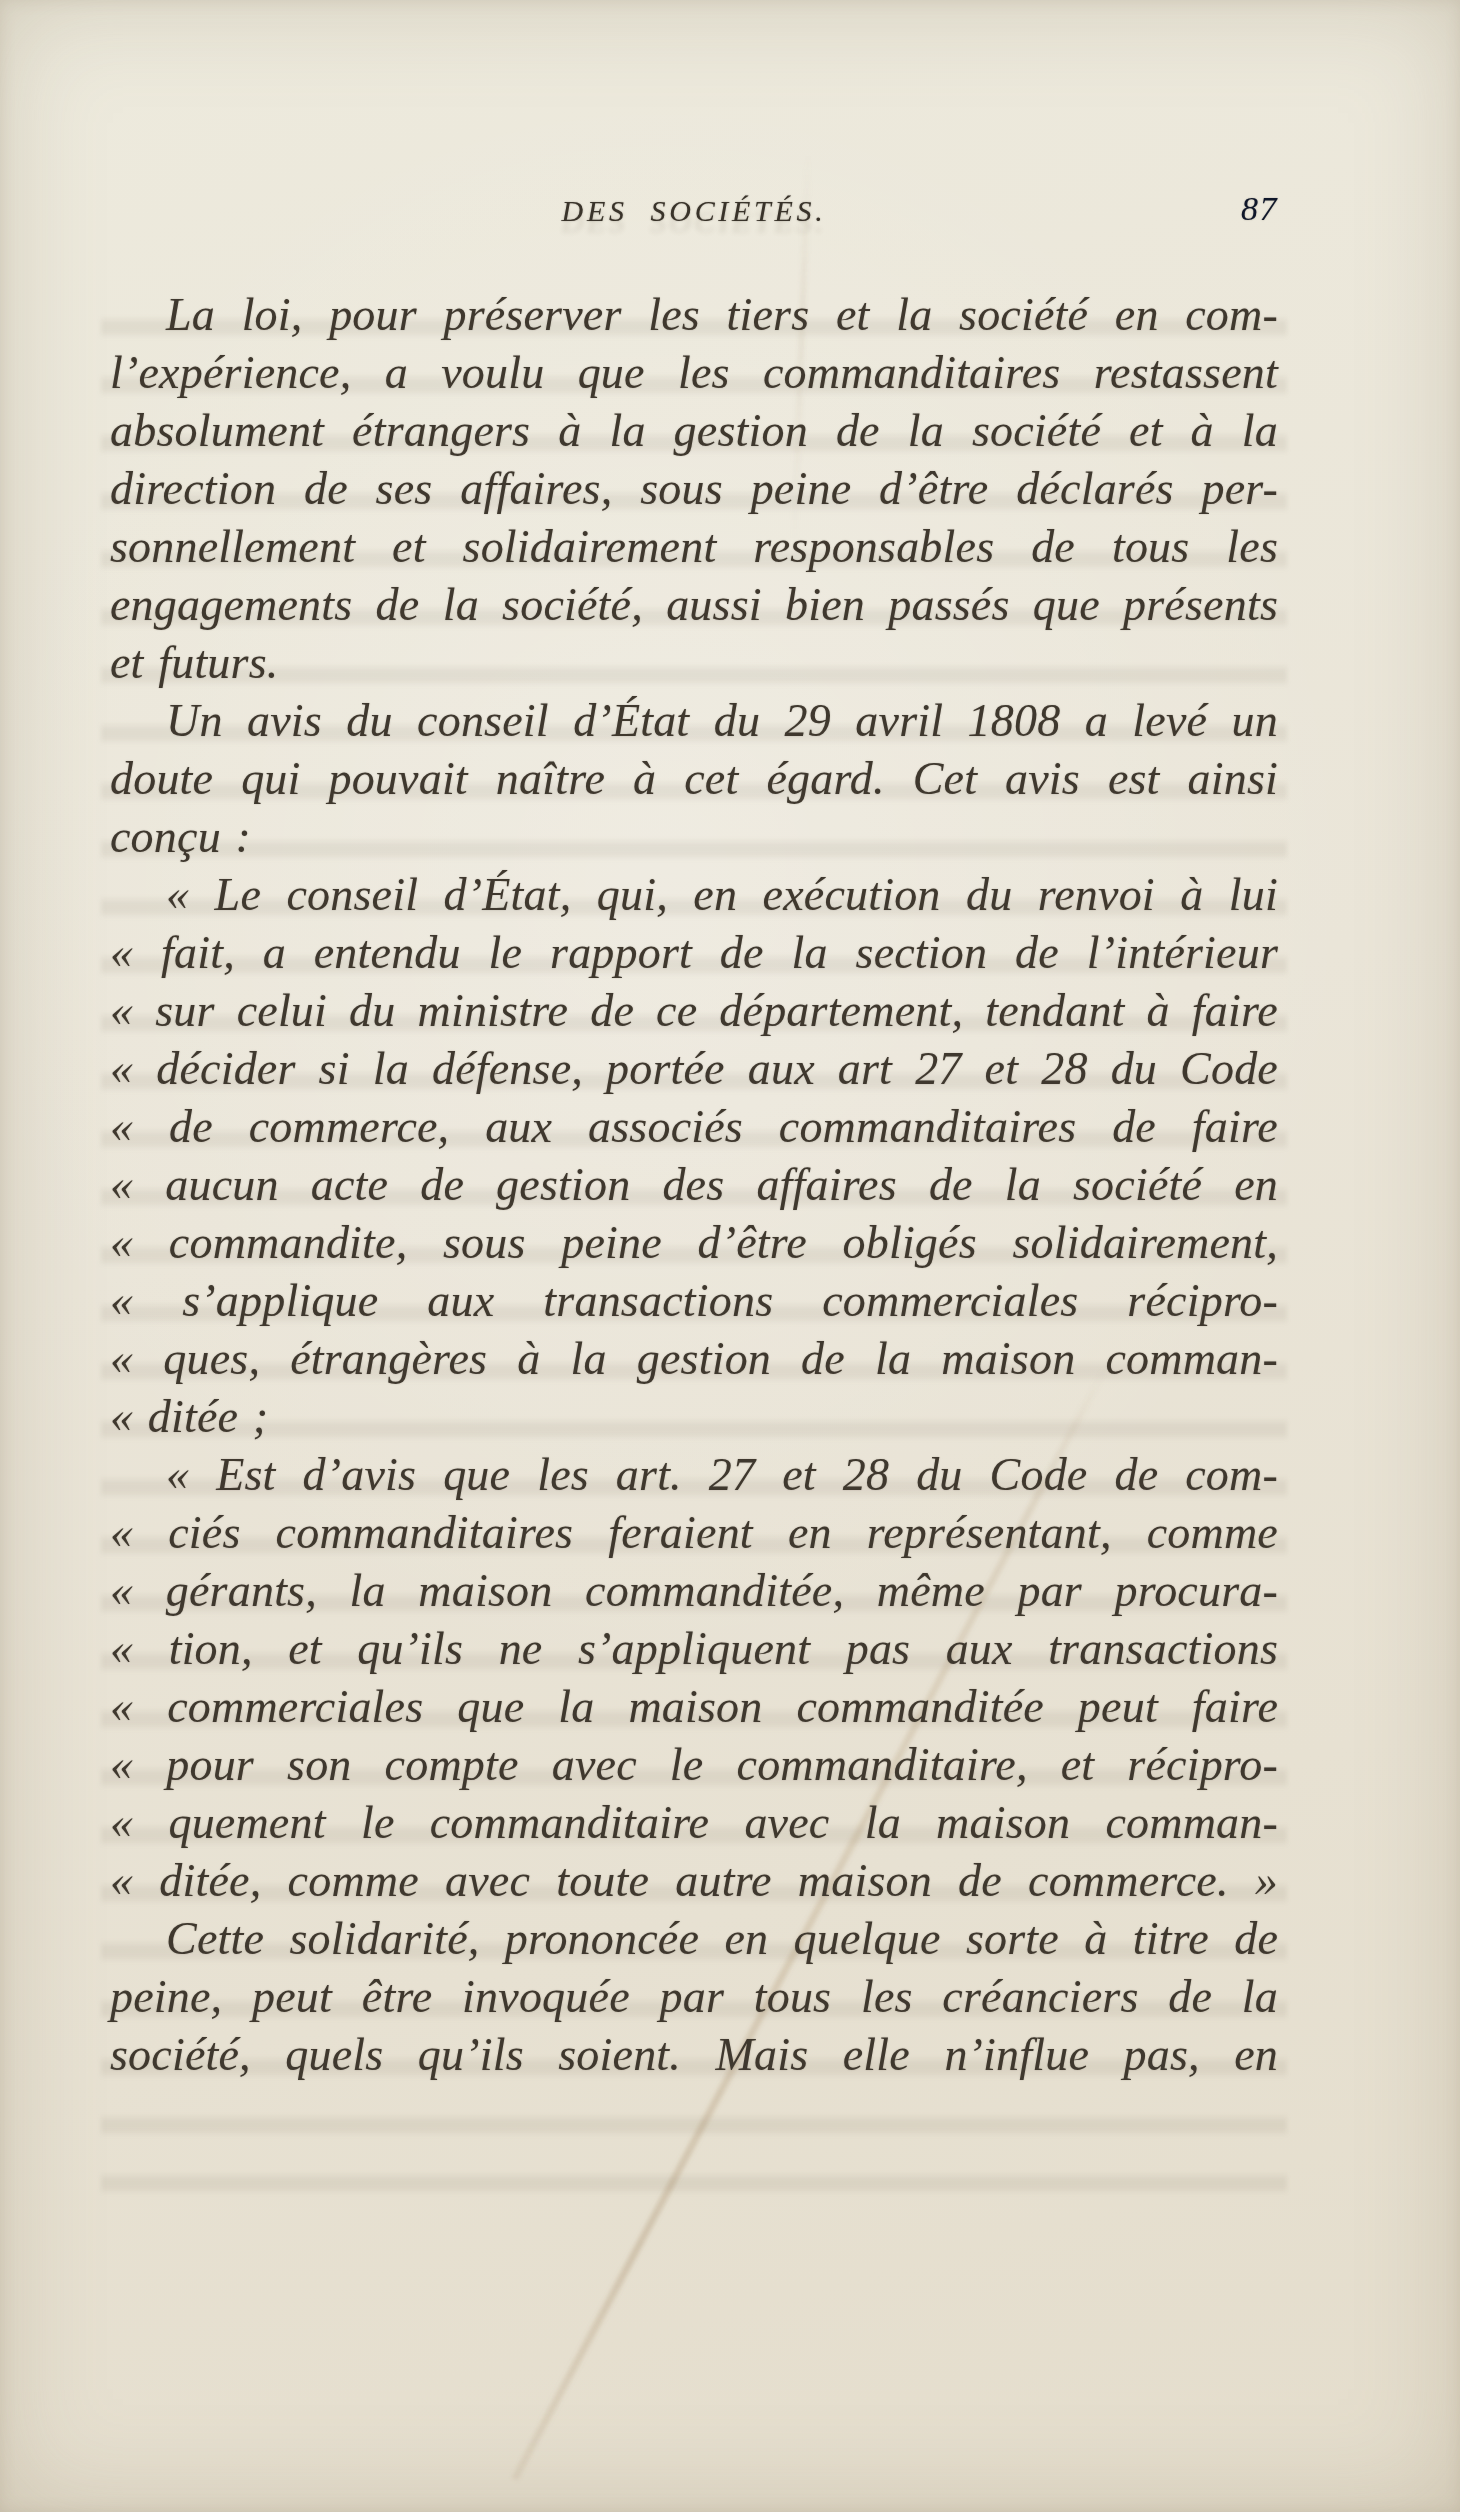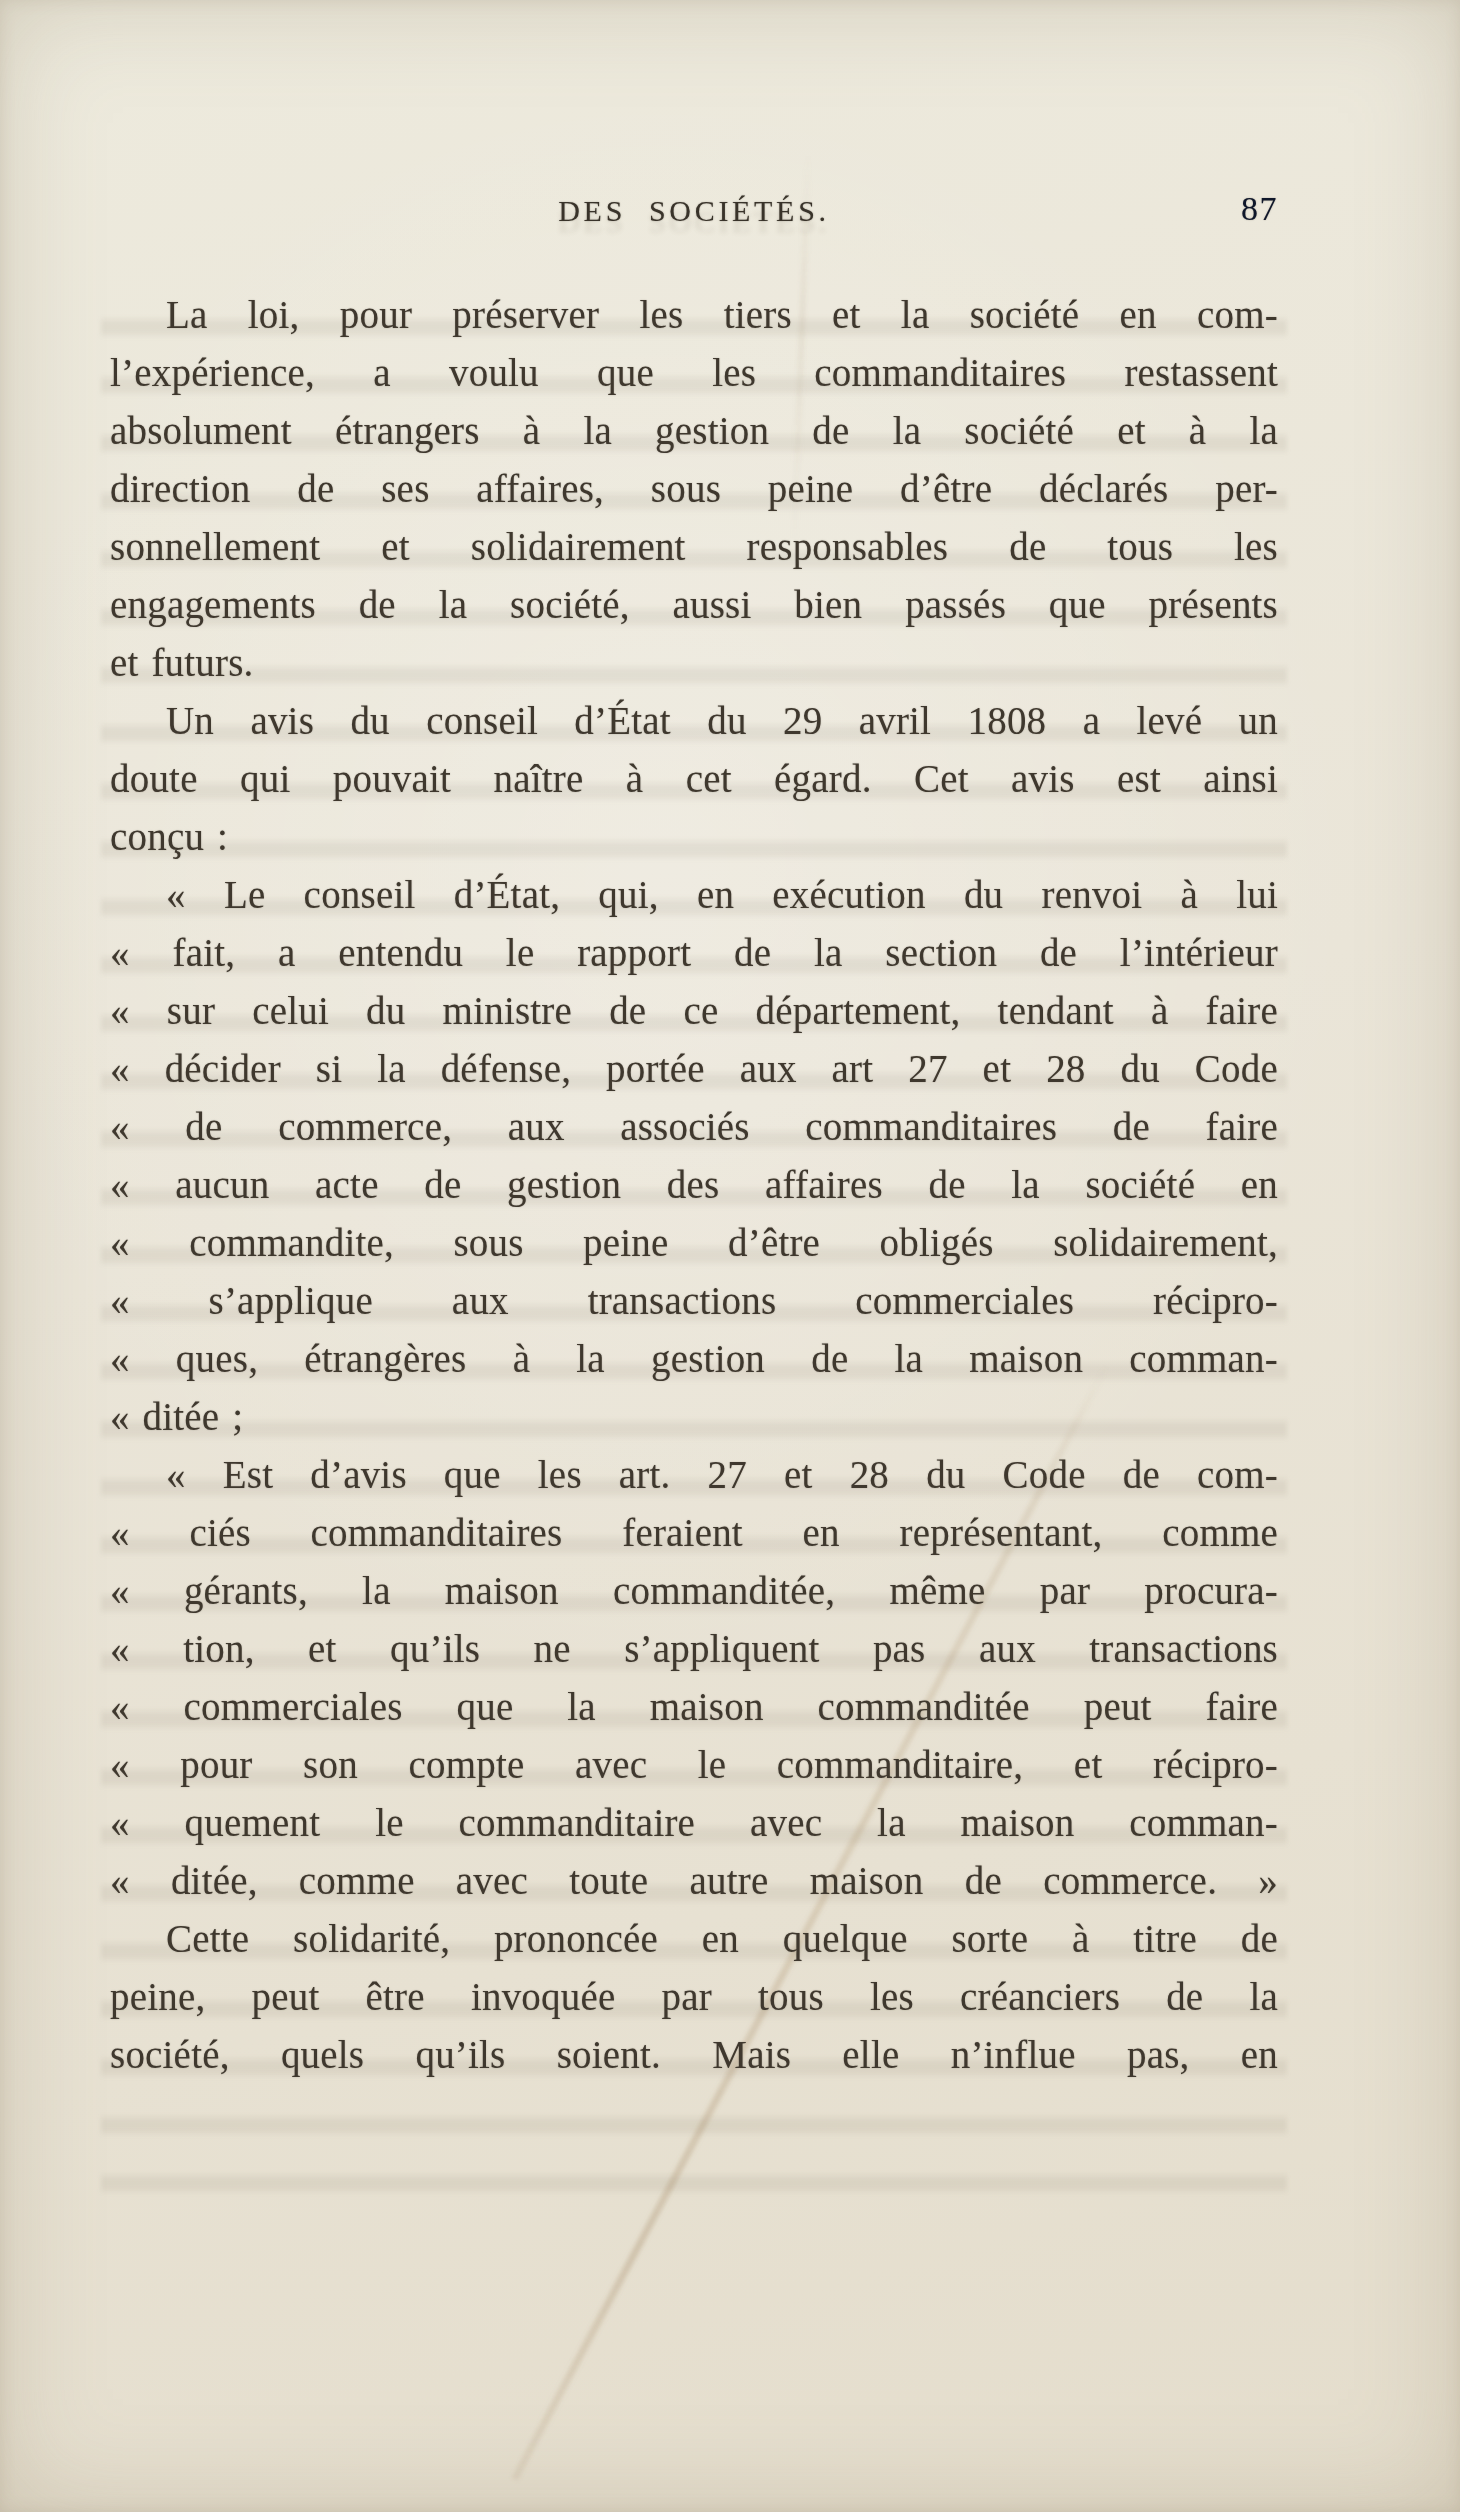--- a/index.html
+++ b/index.html
@@ -6,21 +6,21 @@
   html, body { width:1461px; height:2512px; }
   body {
     position:relative;
     overflow:hidden;
     font-family:"Liberation Serif", serif;
     background-color:#e9e4d6;
     background-image:
       radial-gradient(ellipse 1022px 1168px at 45% 35%, rgba(255,255,255,0.22), rgba(255,255,255,0) 70%),
       linear-gradient(165deg, #edeadd 0%, #eae5d8 45%, #e4ddcc 100%);
   }
-  .page { position:absolute; inset:0; }
+  .page { position:absolute; inset:0;font-style:italic; }
   
   .page::after {
     content:""; position:absolute; inset:0; pointer-events:none;
     box-shadow: inset 0 0 102px rgba(140,124,98,0.28), inset 0 0 16px rgba(140,124,98,0.18);
   }
 
   
   .bleed {
     position:absolute; left:101px; top:286px; width:1186px; height:1917px;
     background:repeating-linear-gradient(
@@ -58,21 +58,21 @@
     text-shadow:0 0 1.5px rgba(57,51,42,0.45), 0 11px 5.1px rgba(100,88,70,0.16);
   }
   .page-num {
     position:absolute; right:0; top:-4.4px;
     font-size:34px; letter-spacing:1.5px; color:#0f172a;
     text-shadow:0 0 1.5px rgba(57,51,42,0.4);
   }
 
   .text-block {
     position:absolute; left:110px; top:286px; width:1168px;
-    font-size:39px; line-height:58px; color:#3f382e;
+    font-size:46px; line-height:58px; color:#3f382e;
     letter-spacing:0.2px; word-spacing:2.9px;
     text-shadow:0 0 1.5px rgba(63,56,46,0.33);
   }
   .ln { text-align:left; }
   .ln.j { text-align:justify; text-align-last:justify; }
   .ln.ind { text-indent:56px; }
 </style>
 </head>
 <body>
 

